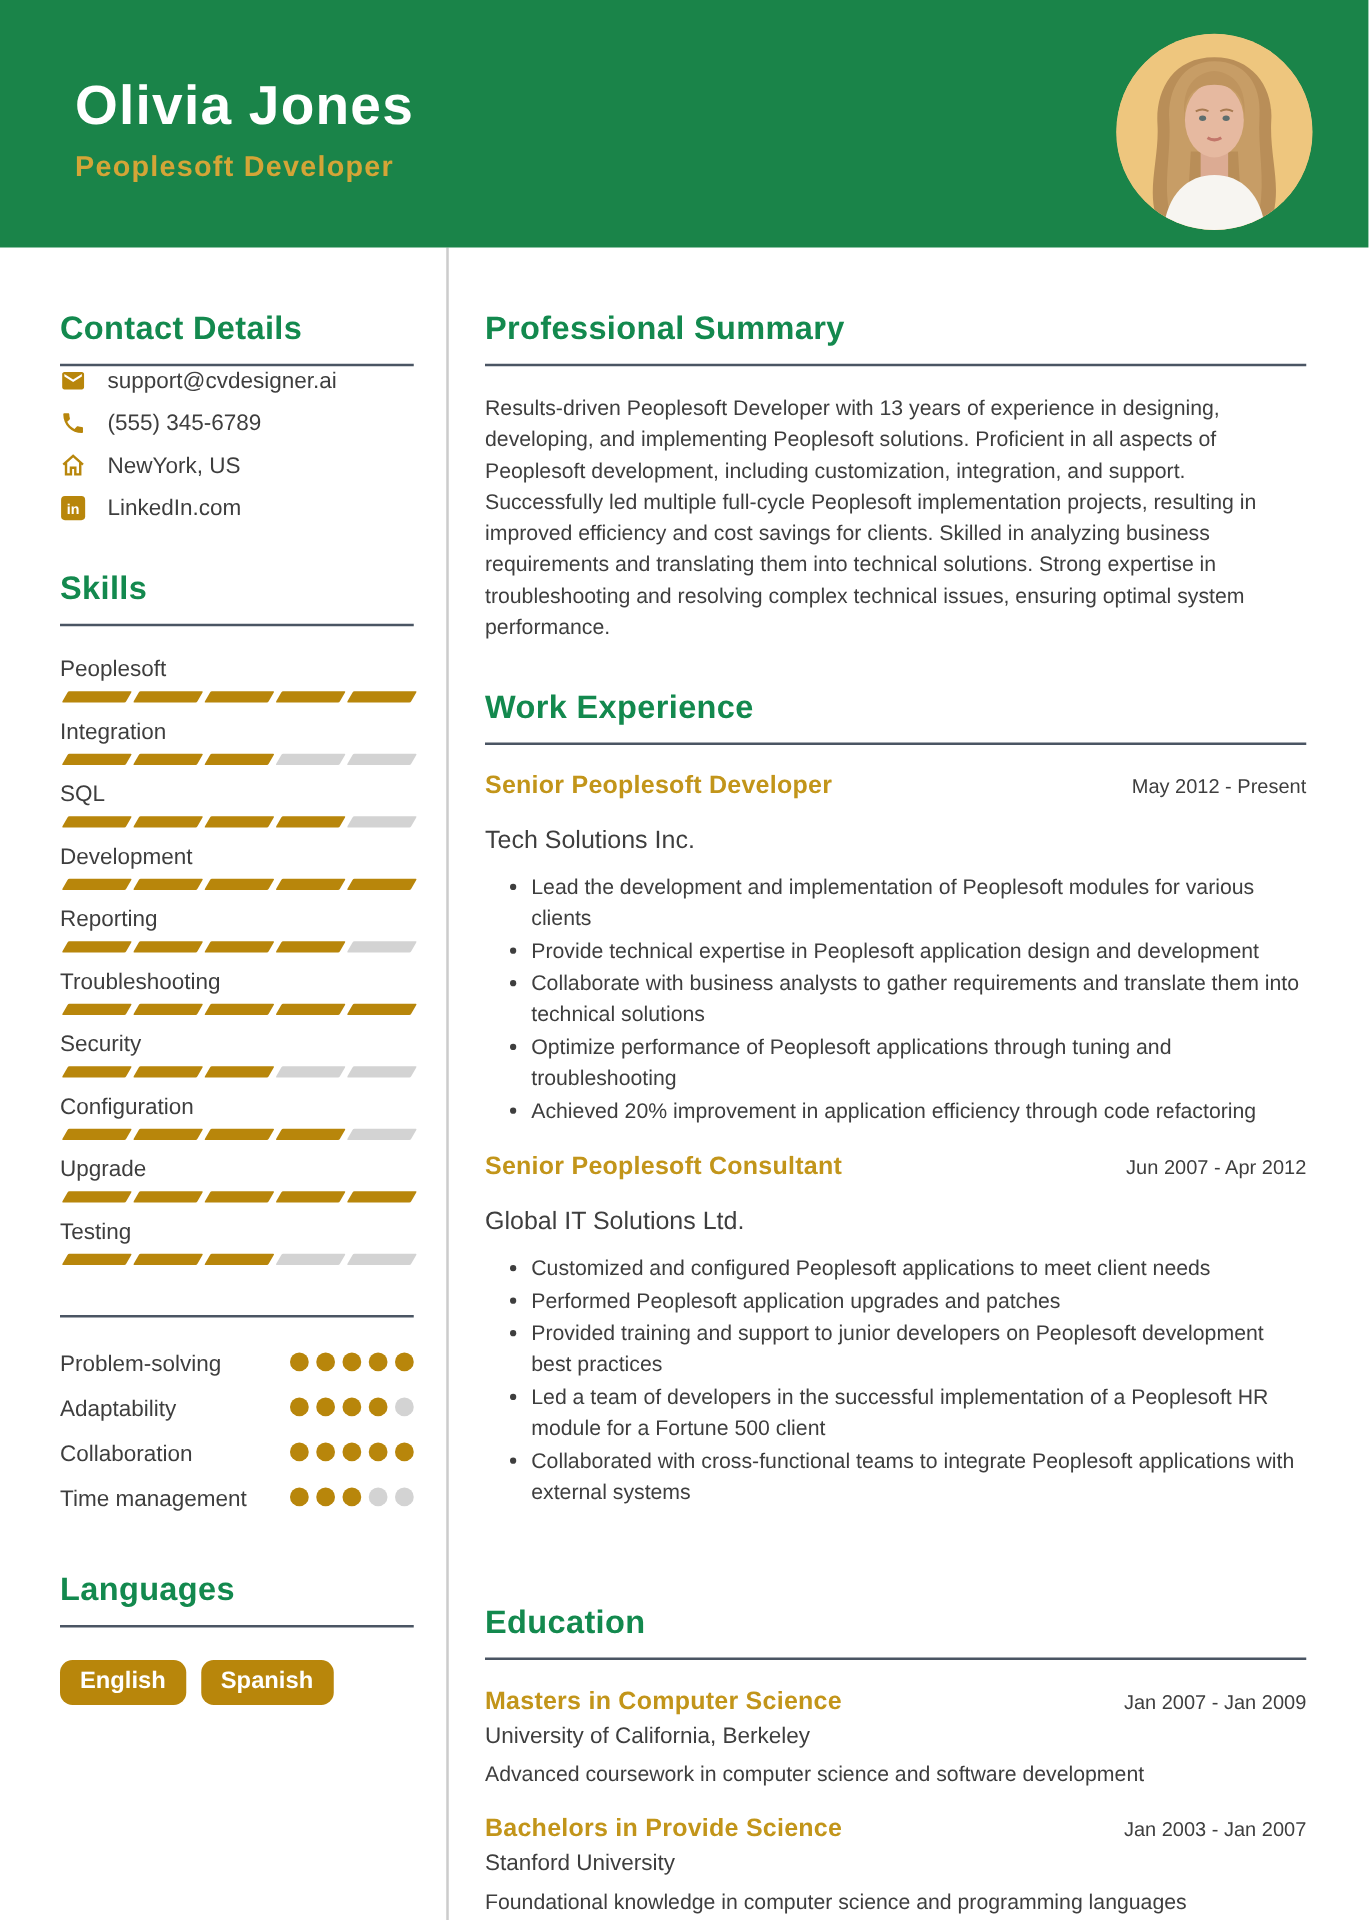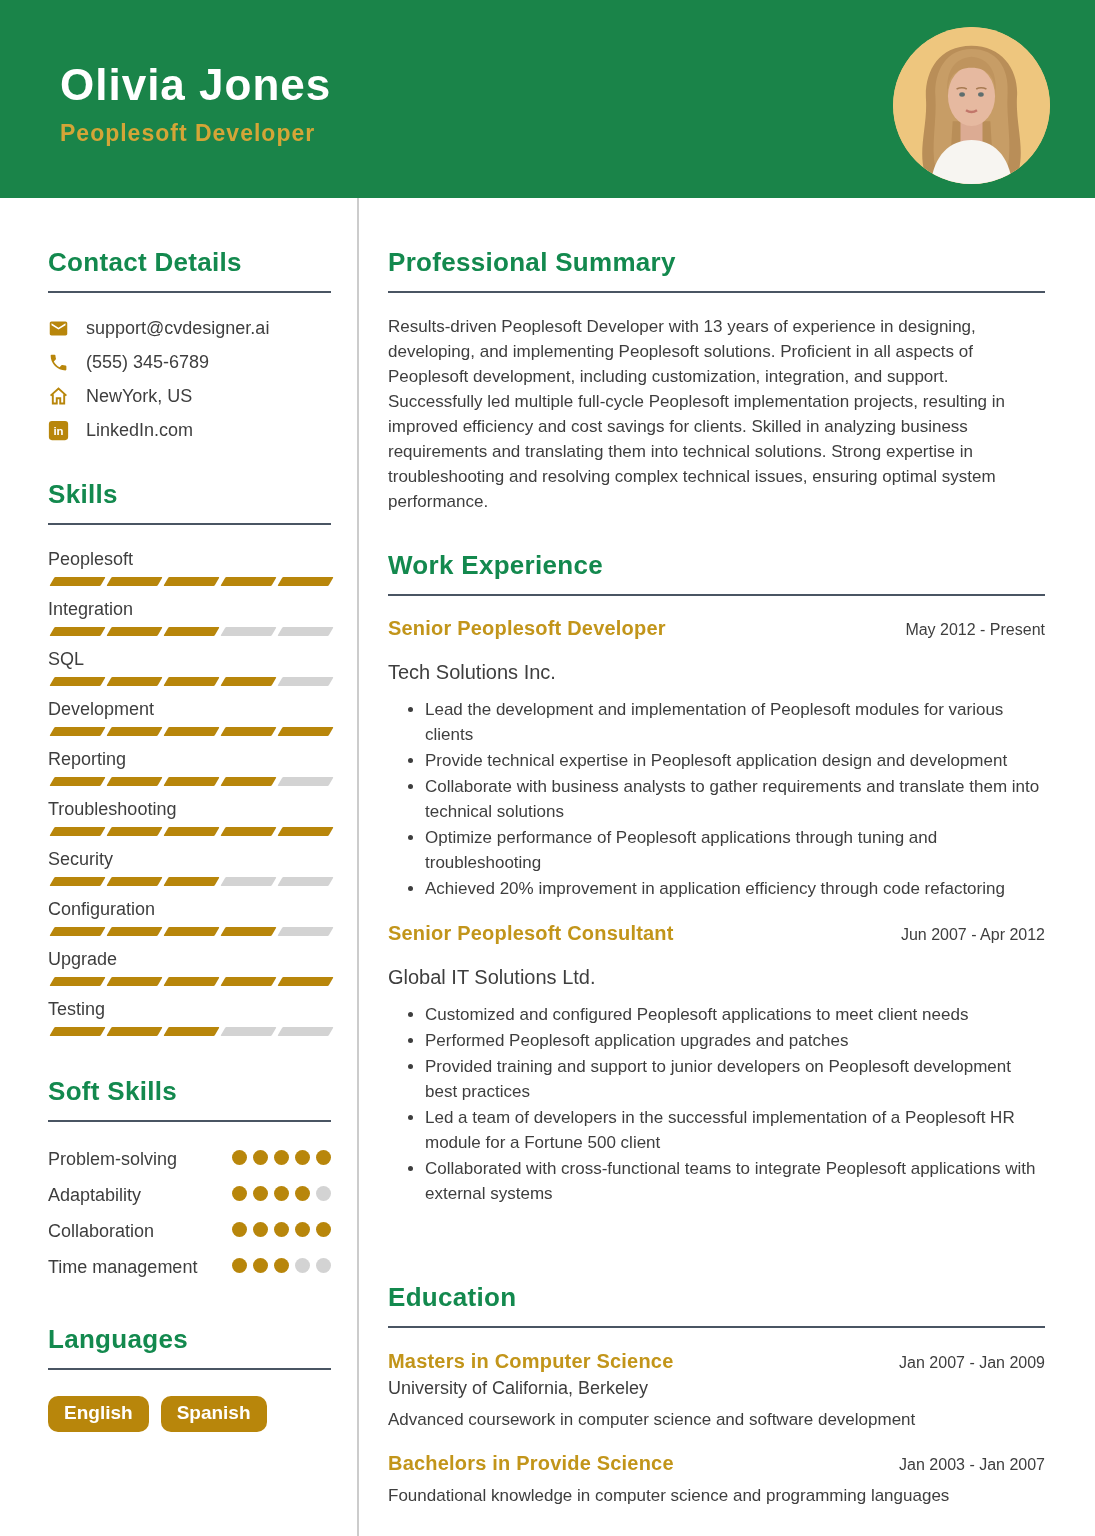--- a/index.html
+++ b/index.html
@@ -20,21 +20,21 @@
   .columns { display:flex; height:1338px; }
   .sidebar { width:359px; flex:0 0 359px; padding:0 26px 30px 48px;
              border-right:2px solid #cccccc; }
   .main    { flex:1; padding:0 50px 30px 29px; }
 
   h2.section { margin:0; font-size:26px; font-weight:bold; color:#13894e; letter-spacing:.3px; }
   .rule { height:2px; background:#4a5563; margin-top:13px; border:0; }
 
   
   .contact-section { margin-top:49px; }
-  .contact-list { margin-top:24px; }
+  .contact-list { }
   .contact-item { display:flex; align-items:center; gap:17px; margin-bottom:12px;
                   font-size:18px; color:#3e3e3e; min-height:22px; }
   .contact-item .ic { width:21px; height:21px; flex:0 0 21px; display:inline-flex; }
   .contact-item .ic svg { width:21px; height:21px; }
 
   
   .skills-section { margin-top:38px; }
   .skills-list { margin-top:24px; }
   .skill { margin-bottom:13px; }
   .skill .skill-name { font-size:18px; color:#3e3e3e; margin-bottom:7px; }
@@ -265,21 +265,20 @@
                 <span class="seg"></span>
                 <span class="seg"></span>
                 <span class="seg empty"></span>
                 <span class="seg empty"></span>
               </div>
   </div>
 </div>
       </div>
 
       <div class="soft-section">
-        <h2 class="section">Soft Skills</h2>
         <div class="rule"></div>
         <div class="soft-list" id="soft-list">
   <div class="soft-row">
     <div class="soft-name">Problem-solving</div>
     <div class="dots">
                 <span class="dot"></span>
                 <span class="dot"></span>
                 <span class="dot"></span>
                 <span class="dot"></span>
                 <span class="dot"></span>
@@ -387,20 +386,21 @@
     </div>
     <div class="edu-school">University of California, Berkeley</div>
     <div class="edu-desc">Advanced coursework in computer science and software development</div>
   </div>
 
   <div class="edu">
     <div class="job-head">
       <span class="job-title">Bachelors in Provide Science</span>
       <span class="job-dates">Jan 2003 - Jan 2007</span>
     </div>
+    <div class="edu-school">Stanford University</div>
     <div class="edu-desc">Foundational knowledge in computer science and programming languages</div>
   </div>
 </div>
       </div>
 
     </div>
   </div>
 </div>
 
 </body></html>

